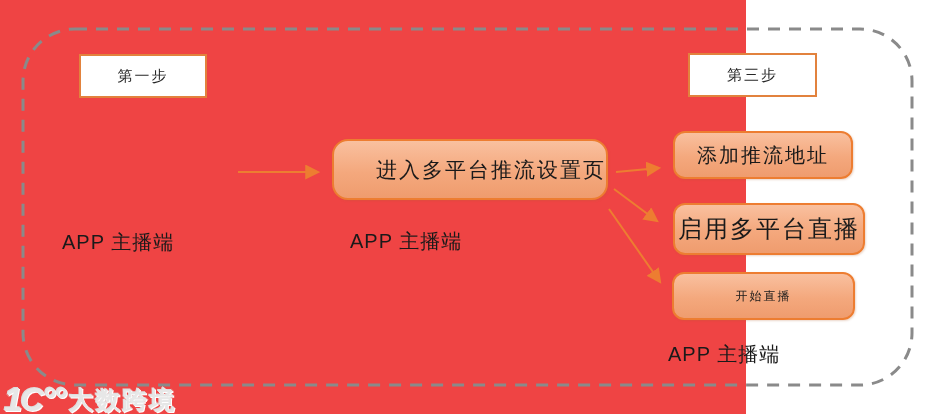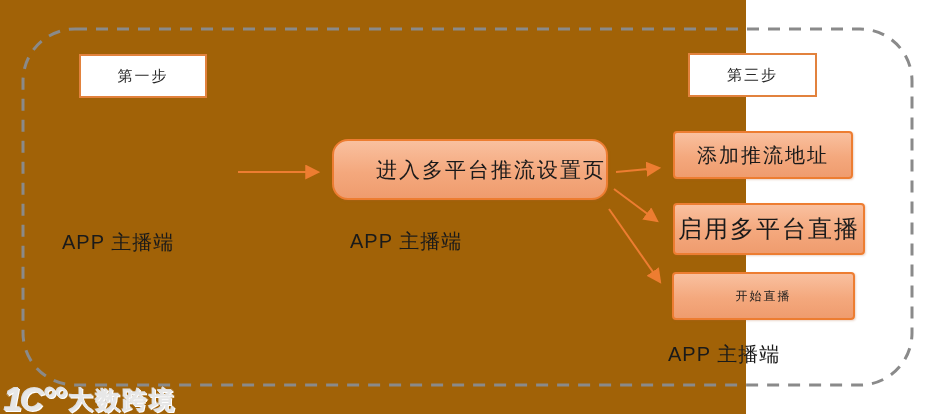--- a/index.html
+++ b/index.html
@@ -8,21 +8,21 @@
     width: 935px;
     height: 414px;
     background: #ffffff;
     overflow: hidden;
     font-family: "Liberation Sans", "DejaVu Sans", sans-serif;
   }
   .canvas {
     position: relative;
     width: 746px;
     height: 414px;
-    background: #a16207;
+    background: #ef4444;
   }
   .underlay {
     position: absolute;
     left: 0;
     top: 0;
     width: 935px;
     height: 414px;
     pointer-events: none;
   }
   .step-box {
@@ -74,21 +74,21 @@
     font-style: italic;
     letter-spacing: -2px;
   }
   .watermark .wm-text {
     font-size: 25px;
     letter-spacing: 2px;
   }
   
   .r14 { border-radius: 14px; }
   .r16 { border-radius: 16px; justify-content: flex-end; }
-  .r12 { border-radius: 4px; text-align: right; }
+  .r12 { border-radius: 12px; text-align: right; }
 </style>
 </head>
 <body>
 
 <div class="canvas">
 
   <svg class="underlay" viewBox="0 0 935 414" xmlns="http://www.w3.org/2000/svg">
     <defs>
       <marker id="arrowhead" viewBox="0 0 10 10" refX="8.5" refY="5" markerWidth="7.5" markerHeight="7.5" orient="auto-start-reverse">
         <path d="M0,0 L10,5 L0,10 z" fill="#ED7D31"></path>

